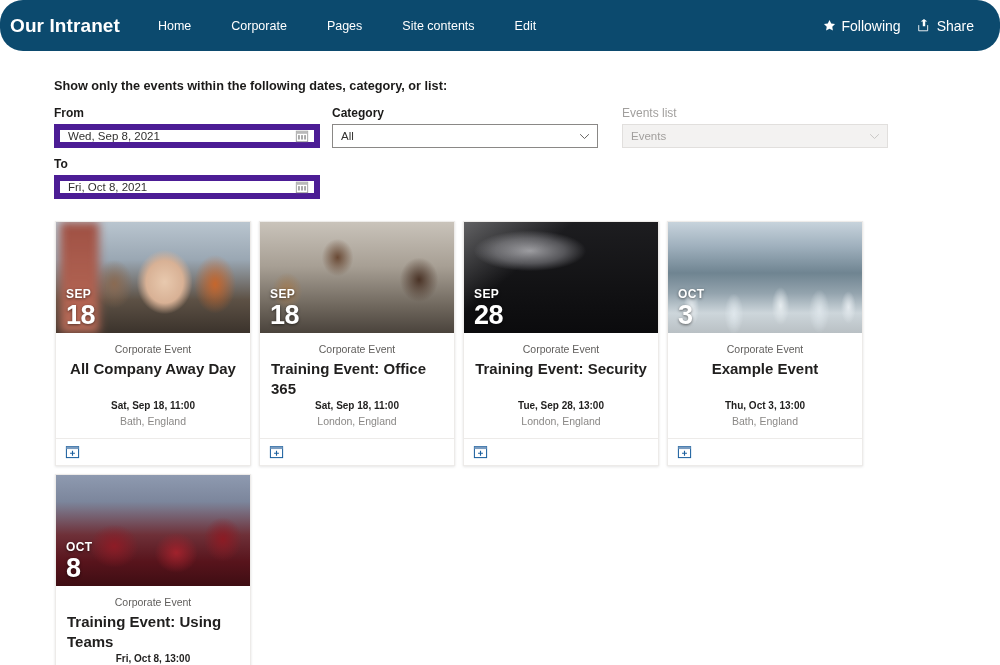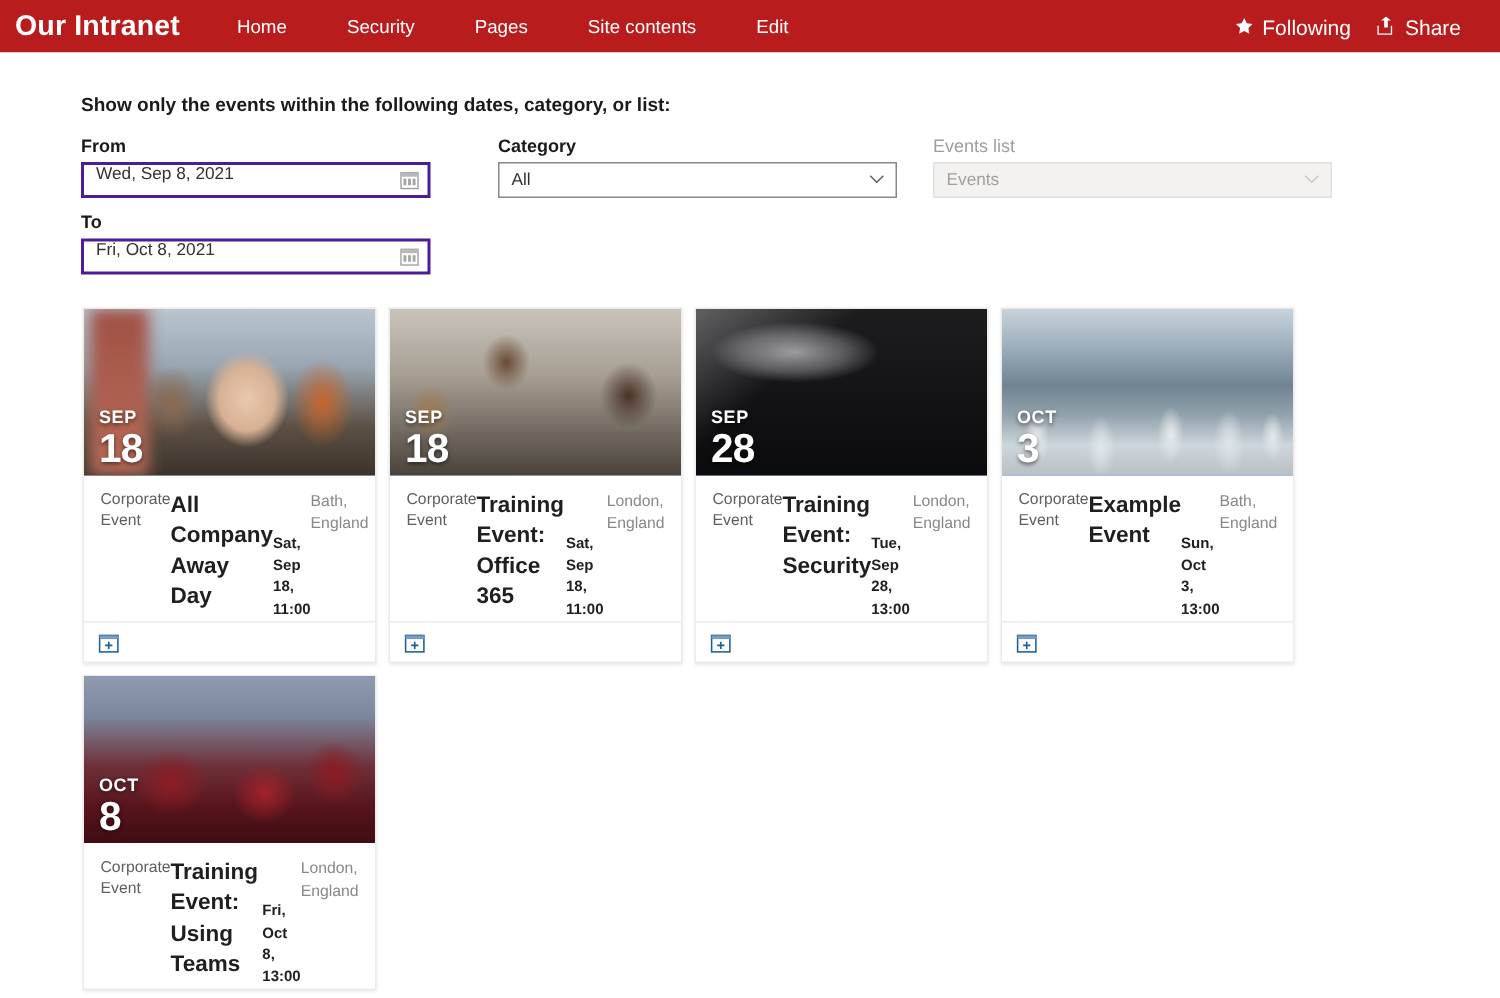--- a/index.html
+++ b/index.html
@@ -6,26 +6,27 @@
   html, body {
     margin: 0; padding: 0;
     width: 1000px; height: 665px;
     background: #ffffff;
     font-family: "Liberation Sans", sans-serif;
     overflow: hidden;
   }
 
   
   .suite-bar {
-    height: 35px;
-    background: #b91c1c;
+    height: 51px;
+    background: #0c4a6e;
     display: flex;
     align-items: center;
     padding: 0 14px 0 0;
     position: relative;
+    border-radius: 23px;
   }
   .site-title {
     color: #ffffff;
     font-size: 19px;
     font-weight: bold;
     letter-spacing: .1px;
     padding: 0 10px 0 10px;
     white-space: nowrap;
   }
   .nav-links {
@@ -89,29 +90,29 @@
     font-size: 12px;
     font-weight: bold;
     color: #1b1a19;
     margin-bottom: 4px;
     display: block;
   }
   .field-label.disabled { color: #a19f9d; font-weight: normal; }
 
   .input-box {
     height: 24px;
-    border: 2px solid #4c1d95;
+    border: 6px solid #4c1d95;
     background: #ffffff;
     display: flex;
-    align-items: flex-start;
+    align-items: flex-end;
     position: relative;
     font-size: 11.5px;
     color: #323130;
     padding: 0 26px 0 8px;
-    width: 233px;
+    width: 266px;
     cursor: text;
   }
   .input-box .icon-slot {
     position: absolute;
     right: 4px; top: 50%;
     transform: translateY(-50%);
     width: 16px; height: 16px;
     display: flex; align-items: center; justify-content: center;
     cursor: pointer;
   }
@@ -157,21 +158,21 @@
     border: 1px solid #edebe9;
     box-shadow: 0 1.2px 2.4px rgba(0,0,0,.10), 0 0.3px 0.9px rgba(0,0,0,.09);
     display: flex;
     flex-direction: column;
     cursor: pointer;
   }
   .card-img {
     height: 111px;
     position: relative;
     overflow: hidden;
-    background: #3b82f6;
+    background: #4d7c0f;
   }
   .card-img .scene { position: absolute; inset: 0; }
   .date-badge {
     position: absolute;
     left: 10px;
     bottom: 4px;
     color: #ffffff;
     text-shadow: 0 1px 3px rgba(0,0,0,.55);
     line-height: 1;
   }
@@ -186,20 +187,22 @@
     font-size: 27px;
     font-weight: bold;
     display: block;
     letter-spacing: -.5px;
   }
   .card-body {
     padding: 10px 11px 0 11px;
     flex: 1 1 auto;
     min-height: 97px;
     display: flex;
+    flex-direction: column;
+    align-items: center;
   }
   .card-cat {
     font-size: 10.5px;
     color: #605e5c;
     margin-bottom: 2px;
     line-height: 1.3;
   }
   .card-title {
     font-size: 15px;
     font-weight: bold;
@@ -281,21 +284,21 @@
       #6b2028;
   }
 </style>
 </head>
 <body>
 
 <div class="suite-bar">
   <div class="site-title">Our Intranet</div>
   <nav class="nav-links">
     <span class="nav-link">Home</span>
-    <span class="nav-link">Security</span>
+    <span class="nav-link">Corporate</span>
     <span class="nav-link">Pages</span>
     <span class="nav-link">Site contents</span>
     <span class="nav-link">Edit</span>
   </nav>
   <div class="suite-right">
     <div class="suite-action">
       <span>
         <svg width="13" height="13" viewBox="0 0 16 16">
             <path d="M8 1.2l2.1 4.3 4.7.7-3.4 3.3.8 4.7L8 11.9l-4.2 2.3.8-4.7L1.2 6.2l4.7-.7z" fill="#ffffff"></path>
           </svg>
@@ -461,21 +464,21 @@
       <div class="card-img">
         <div class="scene scene-winter"></div>
         <div class="date-badge">
           <span class="date-mon">OCT</span>
           <span class="date-day">3</span>
         </div>
       </div>
       <div class="card-body">
         <div class="card-cat">Corporate Event</div>
         <div class="card-title">Example Event</div>
-        <div class="card-when">Sun, Oct 3, 13:00</div>
+        <div class="card-when">Thu, Oct 3, 13:00</div>
         <div class="card-where">Bath, England</div>
       </div>
       <div class="card-foot">
         <span class="cal-add">
           <svg width="15" height="15" viewBox="0 0 16 16">
             <rect x="1.5" y="2.8" width="13" height="11.7" fill="#ffffff" stroke="#1a5f9e" stroke-width="1.1"></rect>
             <rect x="1.5" y="2.8" width="13" height="2.6" fill="#7a9cc0"></rect>
             <path d="M8 7.3v5.2M5.4 9.9h5.2" stroke="#1a5f9e" stroke-width="1.2"></path>
           </svg>
         </span>

